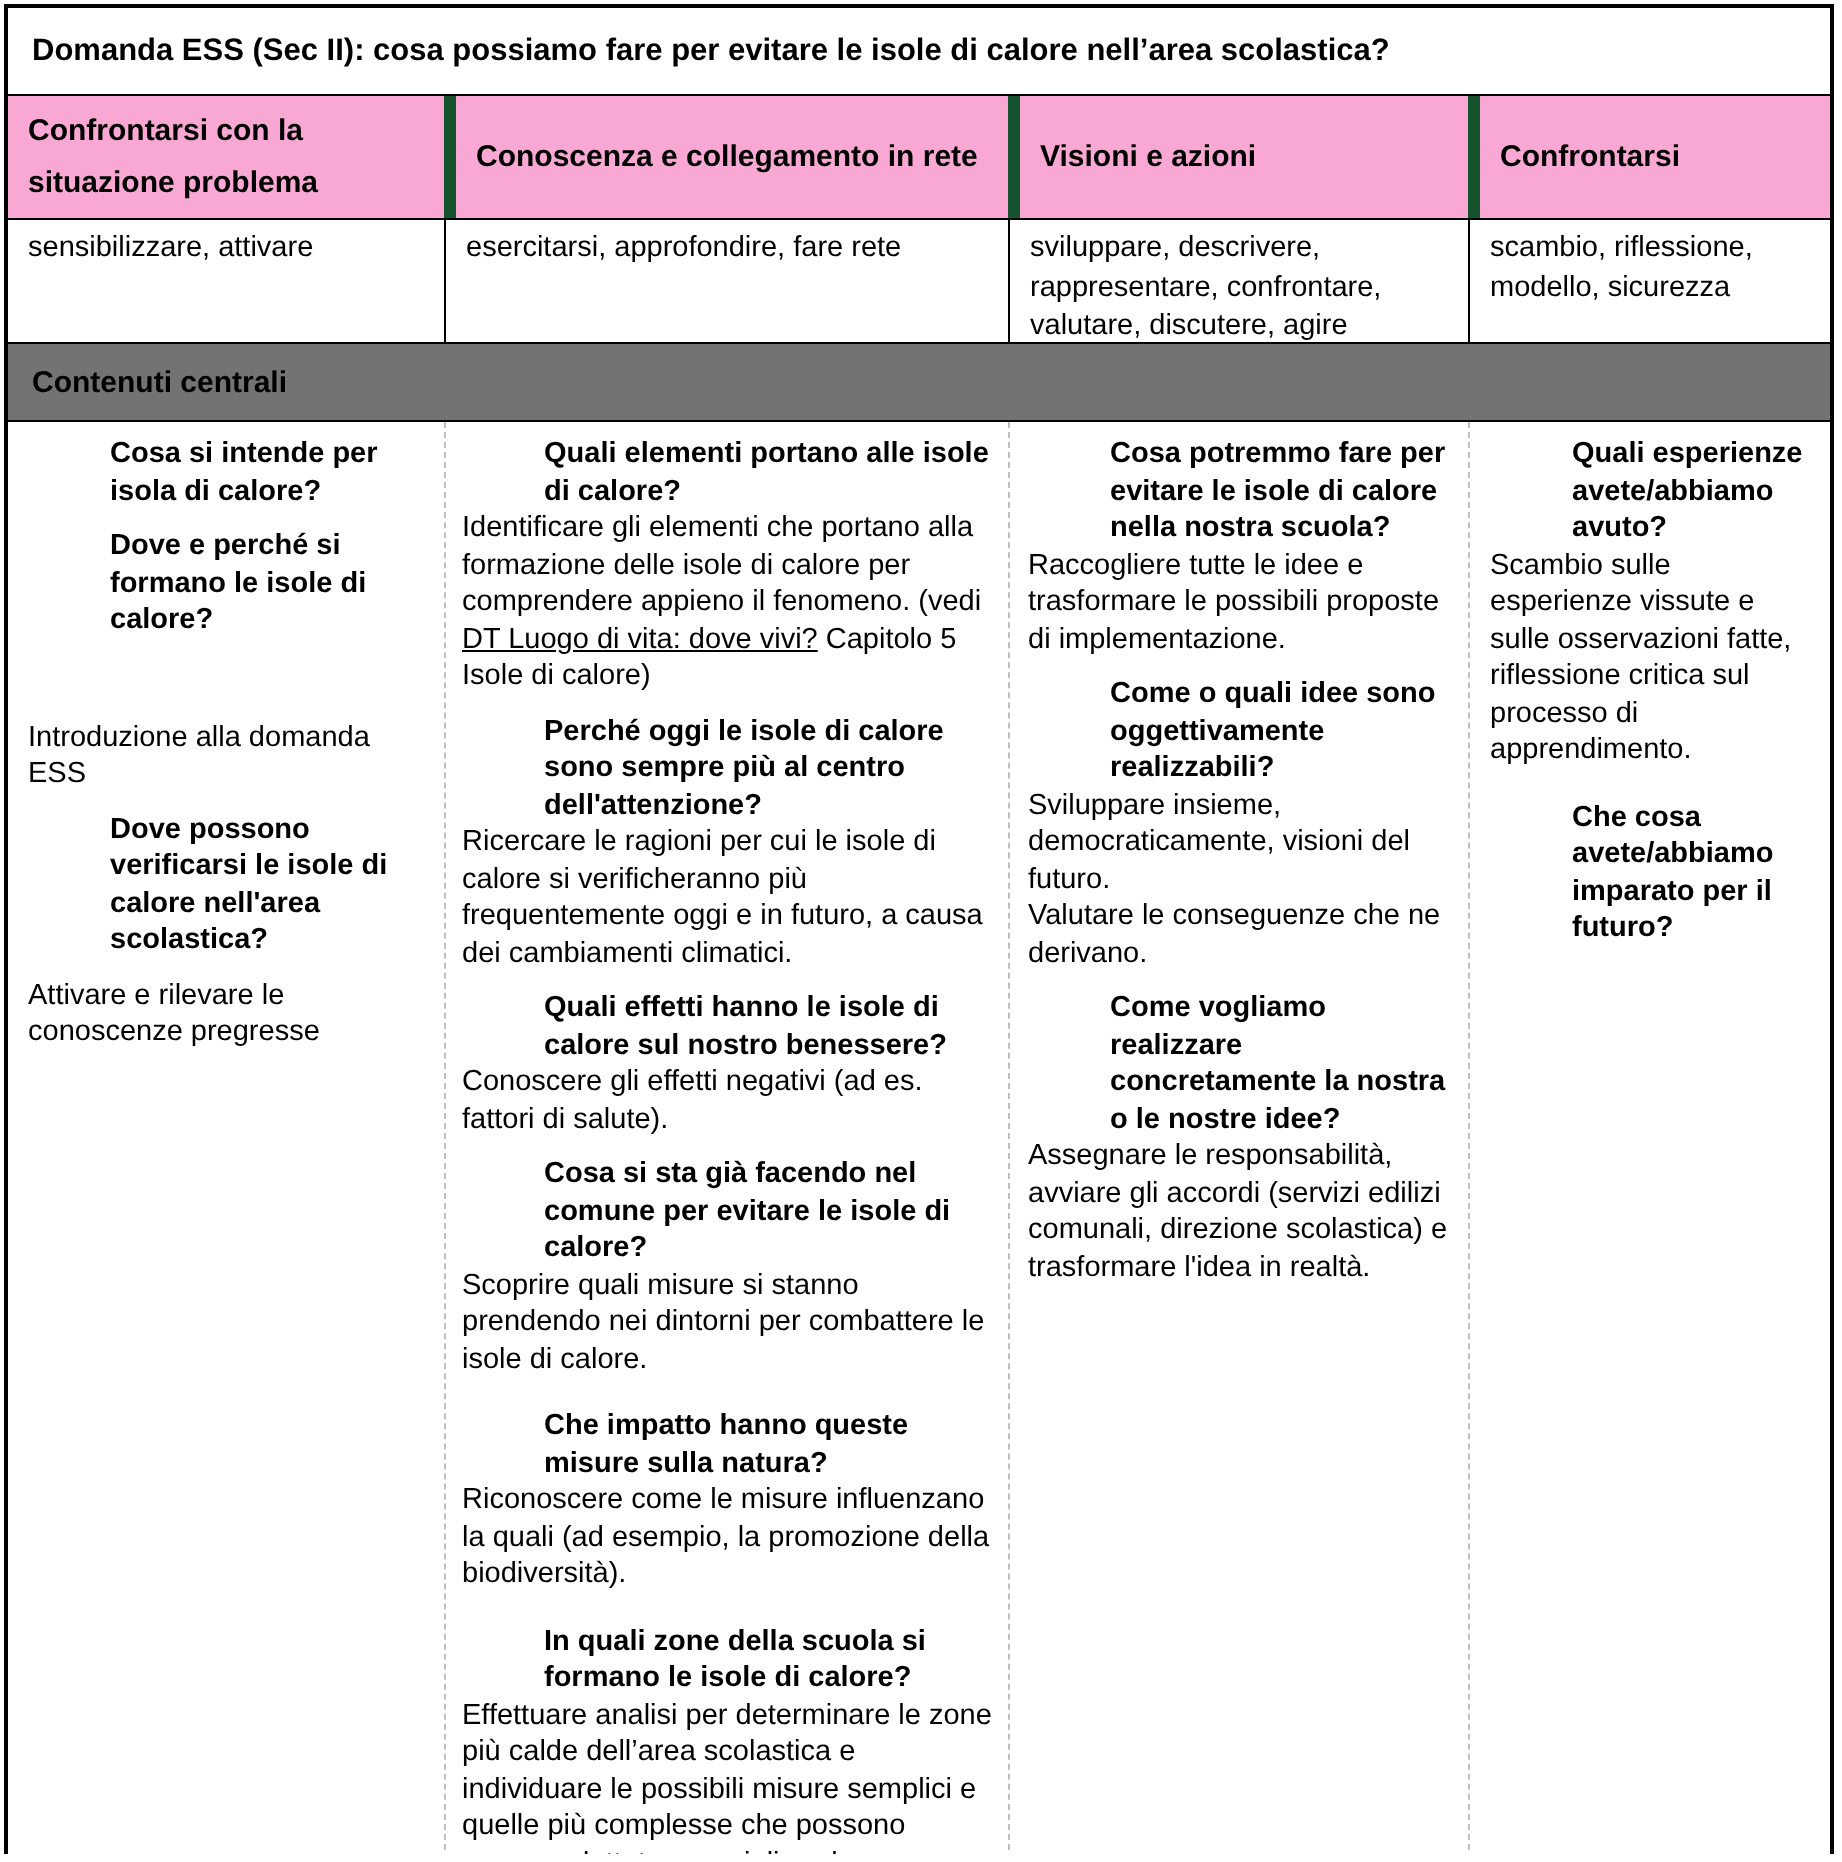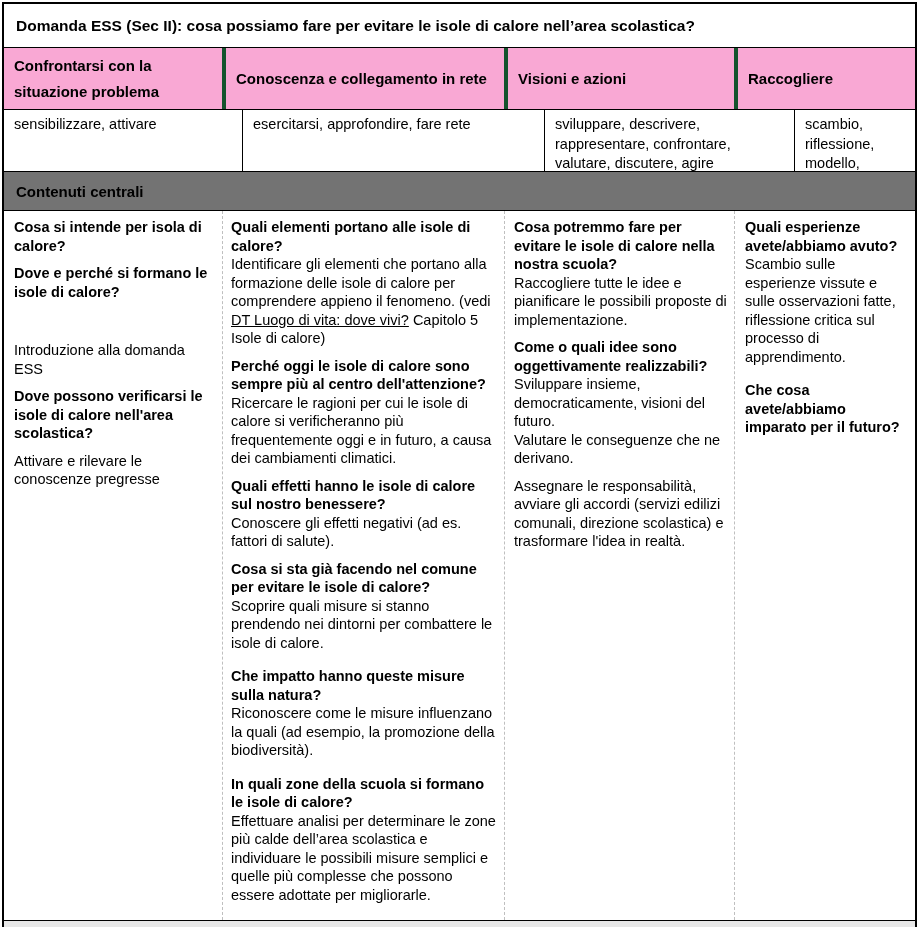--- a/index.html
+++ b/index.html
@@ -12,48 +12,48 @@
     position: absolute; left: 2px; top: 2px; width: 915px; height: 929px;
     border: 2px solid #000; border-bottom: none;
     display: flex; flex-direction: column; background: #fff;
   }
   .row { flex: 0 0 auto; border-bottom: 1px solid #000; }
   .row-title {
     height: 44px; display: flex; align-items: center; padding: 0 12px;
     font-weight: bold; font-size: 15.5px;
   }
   .row-headers { height: 62px; background: #f9a8d4; display: flex; }
-  .row-verbs   { height: 62px; background: #ffffff; display: flex; gap: 20px; }
+  .row-verbs   { height: 62px; background: #ffffff; display: flex; }
   .row-section {
     height: 39px; background: #737373; display: flex; align-items: center;
     padding: 0 12px; font-weight: bold; font-size: 15px;
   }
   .row-content { flex: 0 0 710px; display: flex; background: #fff; border-bottom: 1px solid #000; }
   .row-next { flex: 1 1 auto; background: #e7e7e7; border-bottom: none; }
 
   .c1 { flex: 0 0 218px; }
   .c2 { flex: 0 0 282px; }
   .c3 { flex: 0 0 230px; }
   .c4 { flex: 1 1 auto; }
 
   .row-headers .cell { display: flex; align-items: center; padding: 0 10px; font-weight: bold; font-size: 15px; line-height: 26px; }
-  .row-headers .cell + .cell { border-left: 4px solid #14532d; }
+  .row-headers .cell + .cell { border-left: 6px solid #14532d; }
 
   .row-verbs .cell { padding: 5px 10px 0 10px; font-size: 14.5px; line-height: 19.5px; overflow: hidden; }
   .row-verbs .cell + .cell { border-left: 1px solid #000; }
 
   .row-content .cell {
     padding: 7px 9px 0 10px; font-size: 14.5px; line-height: 18.5px; overflow: hidden;
   }
   .row-content .cell + .cell { border-left: 1px dashed #bfbfbf; }
   .row-content .c2.cell { padding-left: 8px; padding-right: 8px; }
   .row-content .c3.cell { padding-left: 9px; padding-right: 7px; }
 
   .blk { margin-bottom: 9px; }
-  .blk .q { font-weight: bold; }
+  .blk .q { font-weight: bold; margin-left: 41px; }
   .gap-md { margin-top: 15px; }
   .gap-xl { margin-top: 40px; }
   .u-link { text-decoration: underline; }
 </style>
 </head>
 <body>
 
 <div class="page">
   <div class="doc-table">
 
@@ -65,21 +65,21 @@
       <div class="cell c1">
         <span>Confrontarsi con la situazione problema</span>
       </div>
       <div class="cell c2">
         <span>Conoscenza e collegamento in rete</span>
       </div>
       <div class="cell c3">
         <span>Visioni e azioni</span>
       </div>
       <div class="cell c4">
-        <span>Raccogliere</span>
+        <span>Confrontarsi</span>
       </div>
     </div>
 
     <div class="row row-verbs">
       <div class="cell c1">sensibilizzare, attivare</div>
       <div class="cell c2">esercitarsi, approfondire, fare rete</div>
       <div class="cell c3">sviluppare, descrivere, rappresentare, confrontare, valutare, discutere, agire</div>
       <div class="cell c4">scambio, riflessione, modello, sicurezza</div>
     </div>
 
@@ -130,28 +130,29 @@
         </div>
         <div class="blk gap-md">
           <div class="q">In quali zone della scuola si formano le isole di calore?</div>
           <div>Effettuare analisi per determinare le zone più calde dell’area scolastica e individuare le possibili misure semplici e quelle più complesse che possono essere adottate per migliorarle.</div>
         </div>
       </div>
 
       <div class="cell c3">
         <div class="blk">
           <div class="q">Cosa potremmo fare per evitare le isole di calore nella nostra scuola?</div>
-          <div>Raccogliere tutte le idee e pianificare le possibili proposte di implementazione.</div>
+          <div>Raccogliere tutte le idee e trasformare le possibili proposte di implementazione.</div>
         </div>
         <div class="blk">
           <div class="q">Come o quali idee sono oggettivamente realizzabili?</div>
           <div>Sviluppare insieme, democraticamente, visioni del futuro.</div>
           <div>Valutare le conseguenze che ne derivano.</div>
         </div>
         <div class="blk">
+          <div class="q">Come vogliamo realizzare concretamente la nostra o le nostre idee?</div>
           <div>Assegnare le responsabilità, avviare gli accordi (servizi edilizi comunali, direzione scolastica) e trasformare l'idea in realtà.</div>
         </div>
       </div>
 
       <div class="cell c4">
         <div class="blk">
           <div class="q">Quali esperienze avete/abbiamo avuto?</div>
           <div>Scambio sulle esperienze vissute e sulle osservazioni fatte, riflessione critica sul processo di apprendimento.</div>
         </div>
         <div class="blk gap-md">

